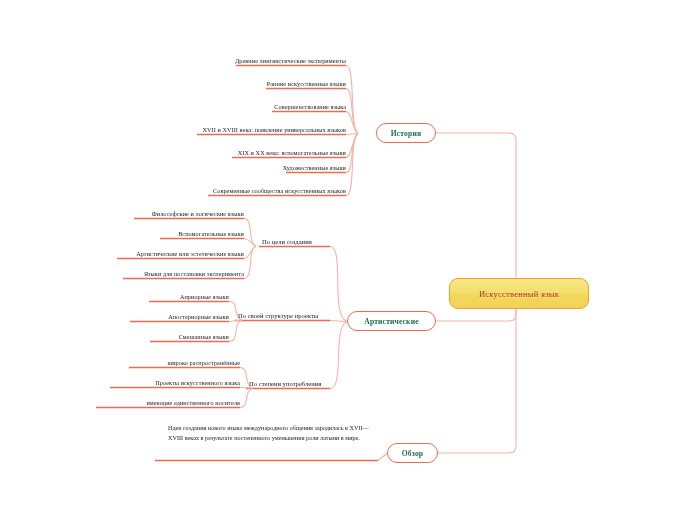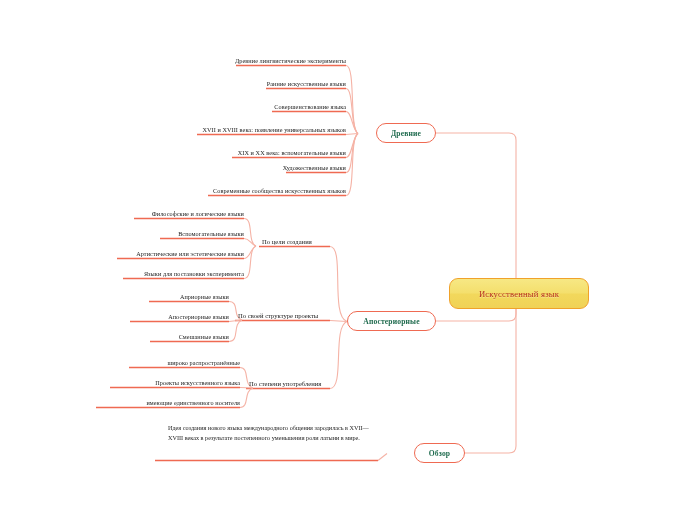--- a/index.html
+++ b/index.html
@@ -159,28 +159,28 @@
       <path d="M436,321 L509,321 C514,321 516,319 516,314 L516,306"></path>
       <path d="M438,453 L509,453 C514,453 516,451 516,446 L516,306"></path>
     </g>
   </svg>
 
   <div class="central-node">
     <span>Искусственный язык</span>
   </div>
 
   <div class="branch-node" style="left:376px; top:123px; width:60px; height:20px;">
-    <span>Древние</span>
+    <span>История</span>
   </div>
 
   <div class="branch-node" style="left:347px; top:311px; width:89px; height:20px;">
-    <span>Апостериорные</span>
-  </div>
-
-  <div class="branch-node" style="left:387px; top:443px; width:51px; height:20px;margin-left:27px;">
+    <span>Артистические</span>
+  </div>
+
+  <div class="branch-node" style="left:387px; top:443px; width:51px; height:20px;">
     <span>Обзор</span>
   </div>
 
   <div class="leaf right-align" style="left:216px; top:57px; width:130px;">Древние лингвистические эксперименты</div>
   <div class="leaf right-align" style="left:216px; top:80px; width:130px;">Ранние искусственные языки</div>
   <div class="leaf right-align" style="left:216px; top:103px; width:130px;">Совершенствование языка</div>
   <div class="leaf right-align" style="left:176px; top:126px; width:170px;">XVII и XVIII века: появление универсальных языков</div>
   <div class="leaf right-align" style="left:196px; top:149px; width:150px;">XIX и XX века: вспомогательные языки</div>
   <div class="leaf right-align" style="left:226px; top:164px; width:120px;">Художественные языки</div>
   <div class="leaf right-align" style="left:186px; top:187px; width:160px;">Современные сообщества искусственных языков</div>

